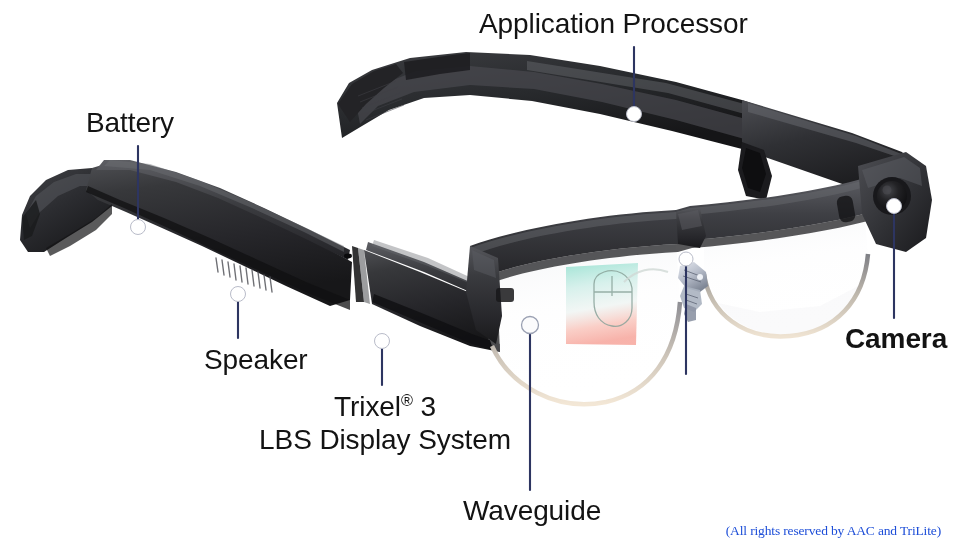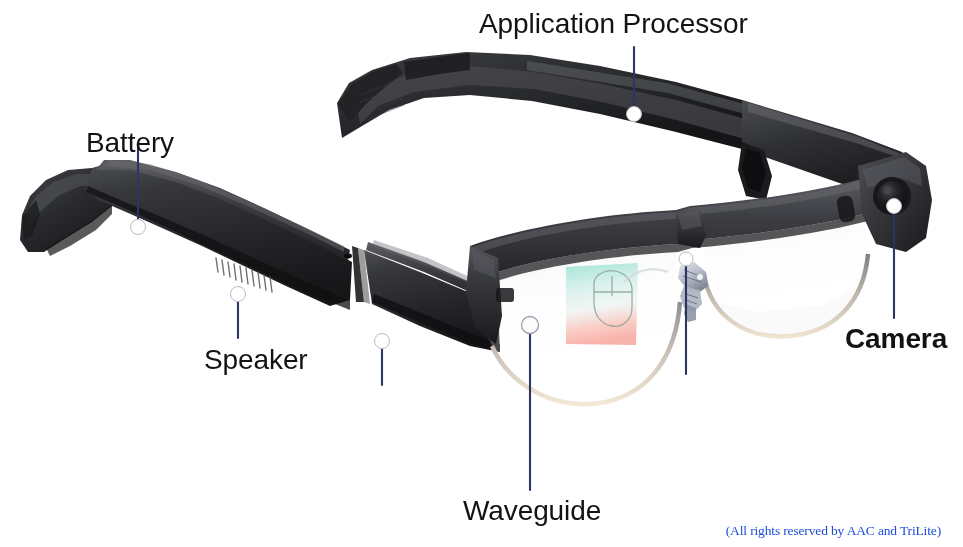--- a/index.html
+++ b/index.html
@@ -323,25 +323,27 @@
       <circle cx="238" cy="294" r="7.5" fill="#ffffff" stroke="#b9bcc9" stroke-width="1"></circle>
       <circle cx="382" cy="341" r="7.5" fill="#ffffff" stroke="#b9bcc9" stroke-width="1"></circle>
       <circle cx="530" cy="325" r="8.5" fill="#fbfbfc" stroke="#9aa0b2" stroke-width="1.3"></circle>
       <circle cx="686" cy="259" r="7" fill="#ffffff" stroke="#b9bcc9" stroke-width="1"></circle>
       <circle cx="894" cy="206" r="7.5" fill="#ffffff" stroke="#b9bcc9" stroke-width="1"></circle>
     </g>
   </svg>
 
   <div class="callout-label" style="left:479px; top:7px; font-size:28px;">Application Processor</div>
 
-  <div class="callout-label" style="left:86px; top:106px; font-size:28px;margin-top:20px;">Battery</div>
+  <div class="callout-label" style="left:86px; top:106px; font-size:28px;">Battery</div>
 
   <div class="callout-label" style="left:204px; top:343px; font-size:28px;">Speaker</div>
 
   <div class="callout-label two-line" style="left:256px; top:390px; font-size:28px; width:258px;">
+    <span><span>Trixel</span><span class="sup">®</span><span> 3</span></span>
+    <div>LBS Display System</div>
   </div>
 
   <div class="callout-label" style="left:463px; top:494px; font-size:28px;text-align:center;">Waveguide</div>
 
 
   <div class="callout-label" style="left:845px; top:322px; font-size:28px;font-weight:bold;">Camera</div>
 
   <div id="credit">(All rights reserved by AAC and TriLite)</div>
 
 </div>

